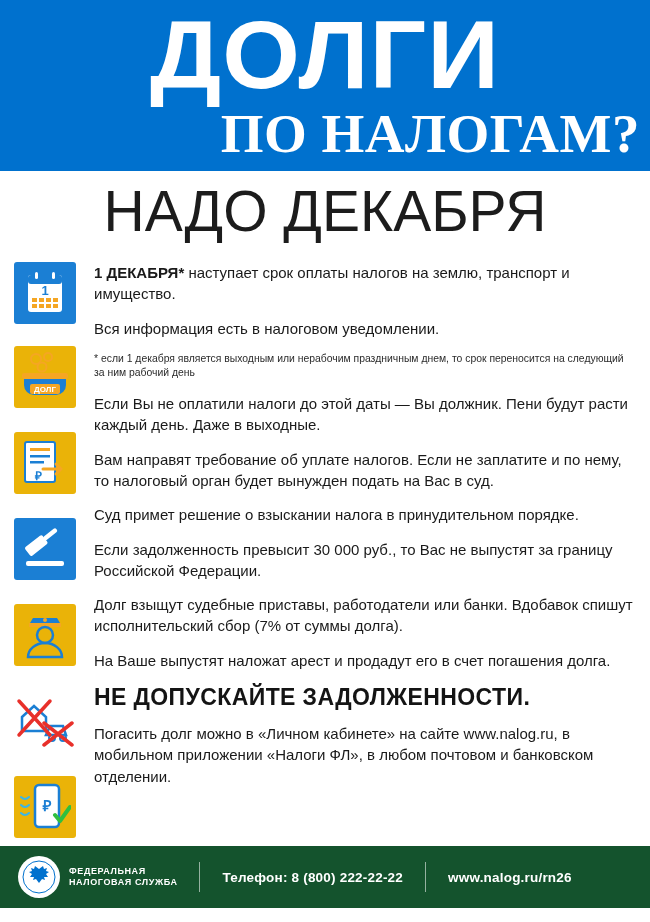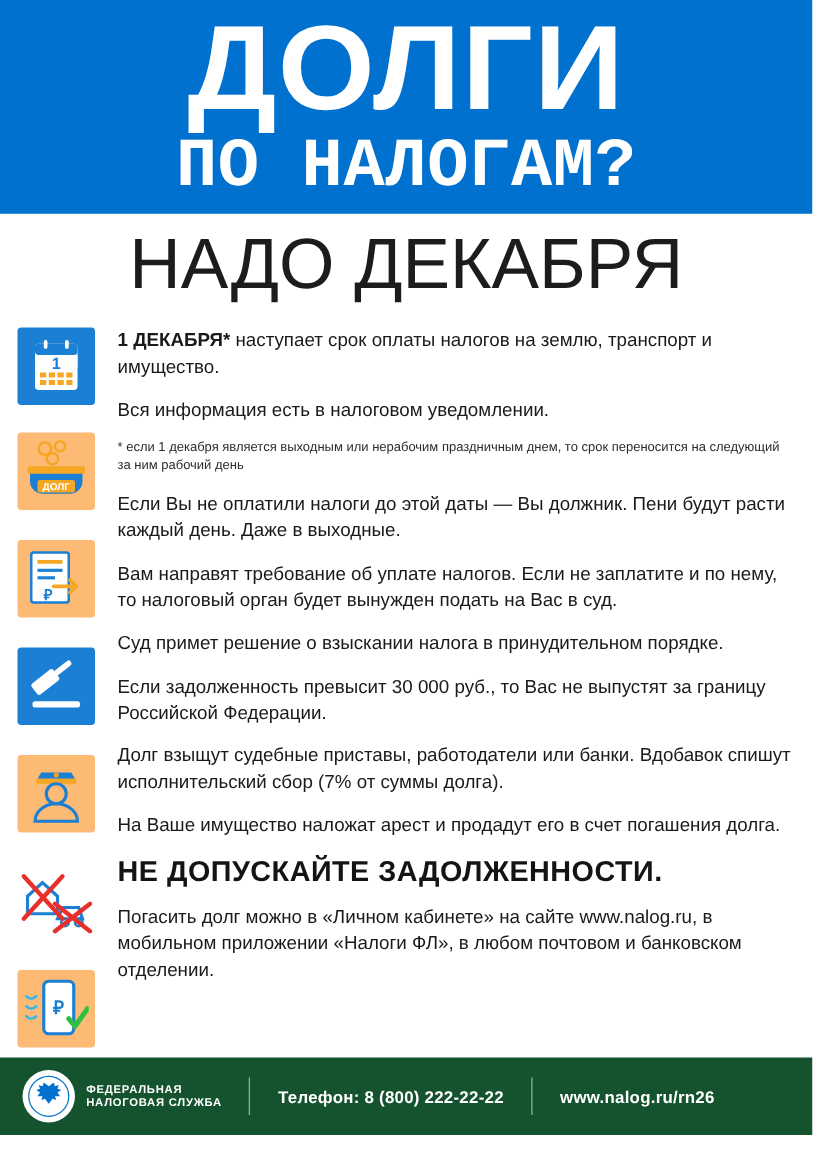--- a/index.html
+++ b/index.html
@@ -33,28 +33,29 @@
     font-weight: bold;
     font-size: 96px;
     line-height: 0.98;
     color: #ffffff;
     letter-spacing: 1px;
     margin: 0;
     padding: 0 10px;
     transform: scaleX(1.04);
   }
   .headline-2 {
-    font-family: Liberation Mono, monospace;
+    font-family: Liberation Serif, serif;
     font-weight: bold;
     font-size: 55px;
     line-height: 1.0;
     color: #ffffff;
     letter-spacing: 0.5px;
     margin: 4px 0 0 0;
     padding: 0 10px;
+    text-align: right;
   }
   .headline-3 {
     font-family: "Liberation Sans", sans-serif;
     font-weight: normal;
     font-size: 57px;
     line-height: 1.0;
     color: #1c1c1c;
     text-align: center;
     margin: 12px 0 16px 0;
     letter-spacing: 0px;
@@ -83,21 +84,21 @@
     width: 62px;
     height: 62px;
     margin-bottom: 8px;
     border-radius: 3px;
     display: flex;
     align-items: center;
     justify-content: center;
     position: relative;
   }
   .icon-blue { background: #1b7fd4; }
-  .icon-light { background: #fdba74; }
+  .icon-light { background: #eab308; }
   .icon-white { background: #ffffff; }
 
   .para {
     font-size: 15px;
     line-height: 1.42;
     margin: 0 0 13px 0;
     color: #1a1a1a;
   }
   .para b { font-weight: bold; }
   .footnote {
@@ -275,21 +276,21 @@
       <p class="para sp-1">Если Вы не оплатили налоги до этой даты — Вы должник. Пени будут расти каждый день. Даже в выходные.</p>
 
       <p class="para sp-1">Вам направят требование об уплате налогов. Если не заплатите и по нему, то налоговый орган будет вынужден подать на Вас в суд.</p>
 
       <p class="para sp-1">Суд примет решение о взыскании налога в принудительном порядке.</p>
 
       <p class="para sp-1">Если задолженность превысит 30 000 руб., то Вас не выпустят за границу Российской Федерации.</p>
 
       <p class="para sp-1">Долг взыщут судебные приставы, работодатели или банки. Вдобавок спишут исполнительский сбор (7% от суммы долга).</p>
 
-      <p class="para sp-1">На Ваше имущество наложат арест и продадут его в счет погашения долга.</p>
+      <p class="para sp-1">На Ваше выпустят наложат арест и продадут его в счет погашения долга.</p>
 
       <p class="para-strong">НЕ ДОПУСКАЙТЕ ЗАДОЛЖЕННОСТИ.</p>
 
       <p class="para">Погасить долг можно в «Личном кабинете» на сайте www.nalog.ru, в мобильном приложении «Налоги ФЛ», в любом почтовом и банковском отделении.</p>
 
     </div>
   </div>
 
   <div class="footer">
     <div class="fns-logo">

